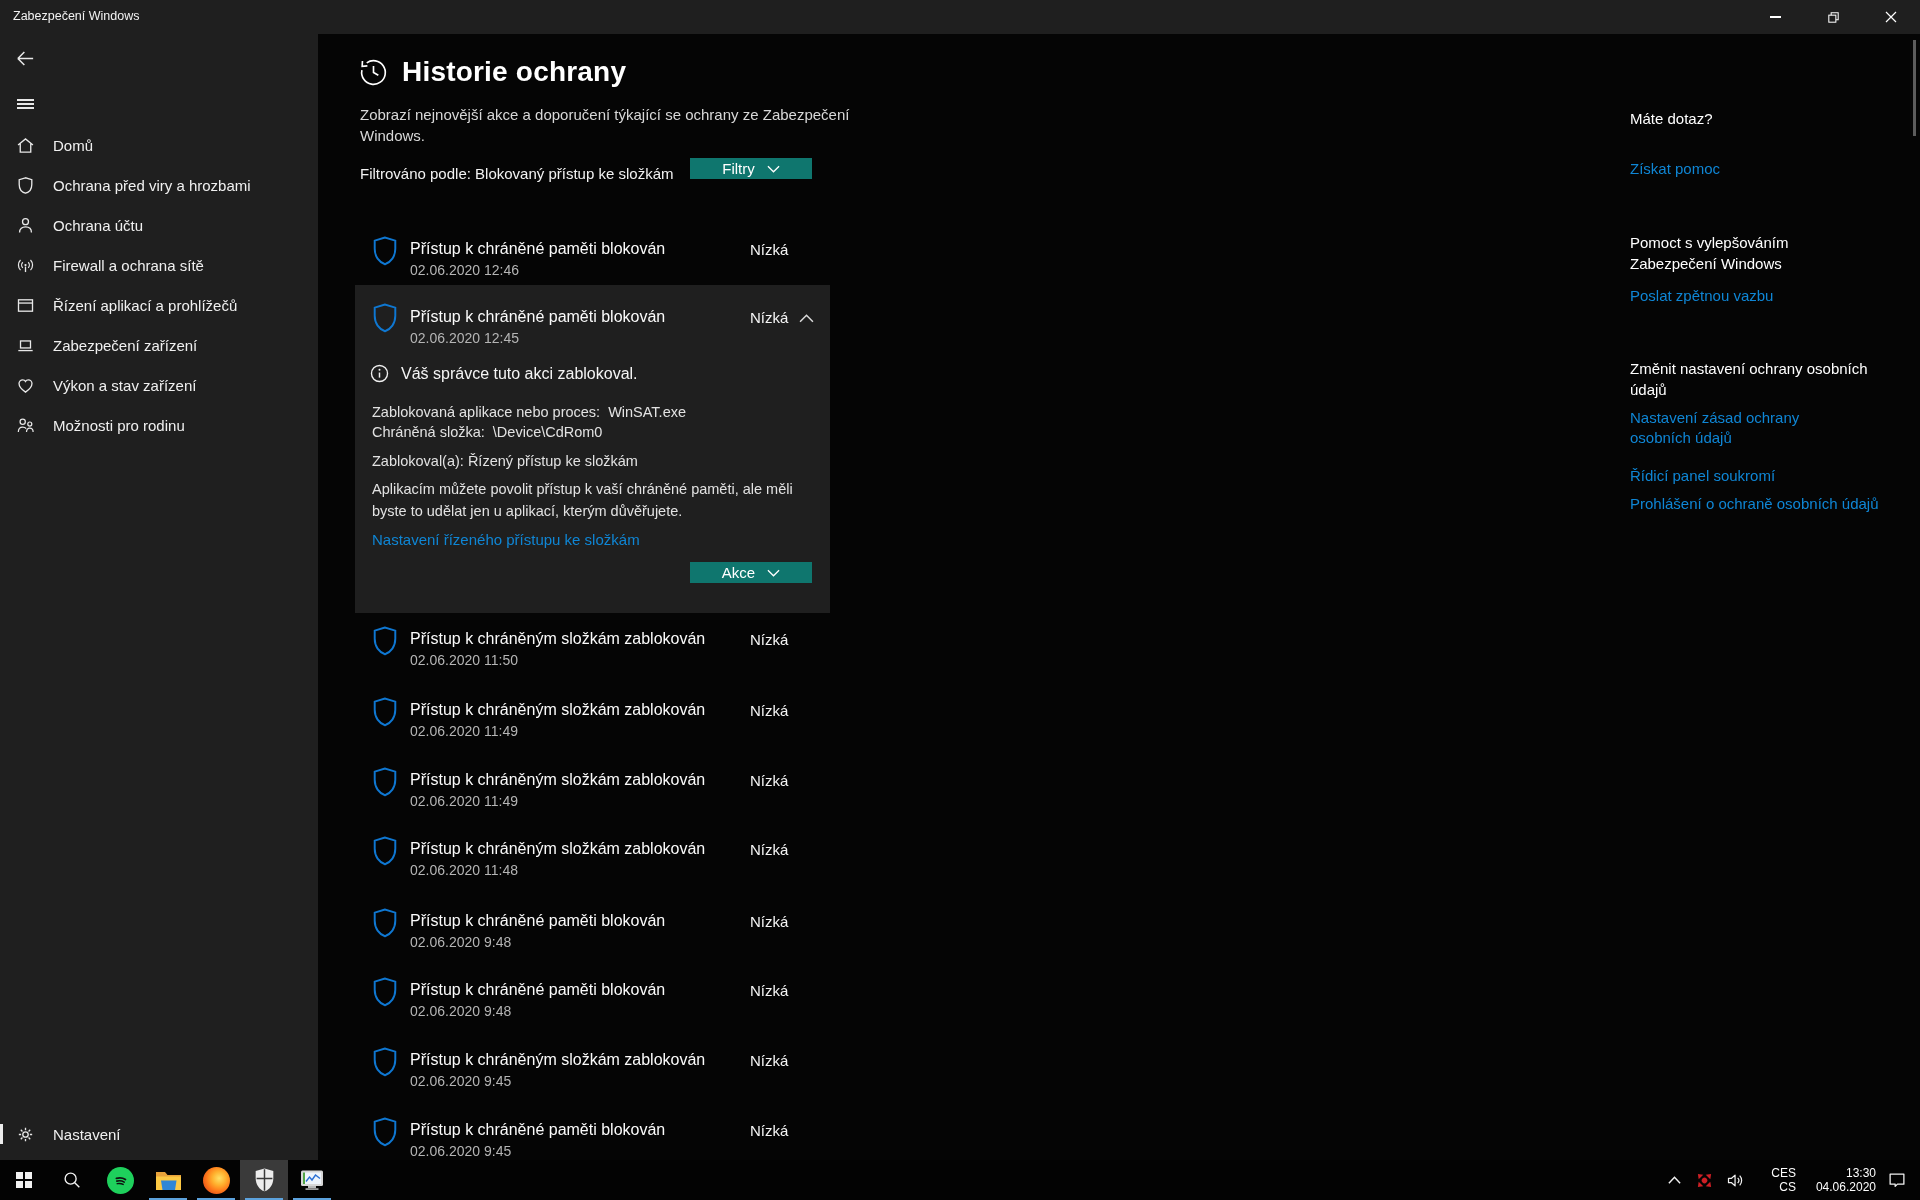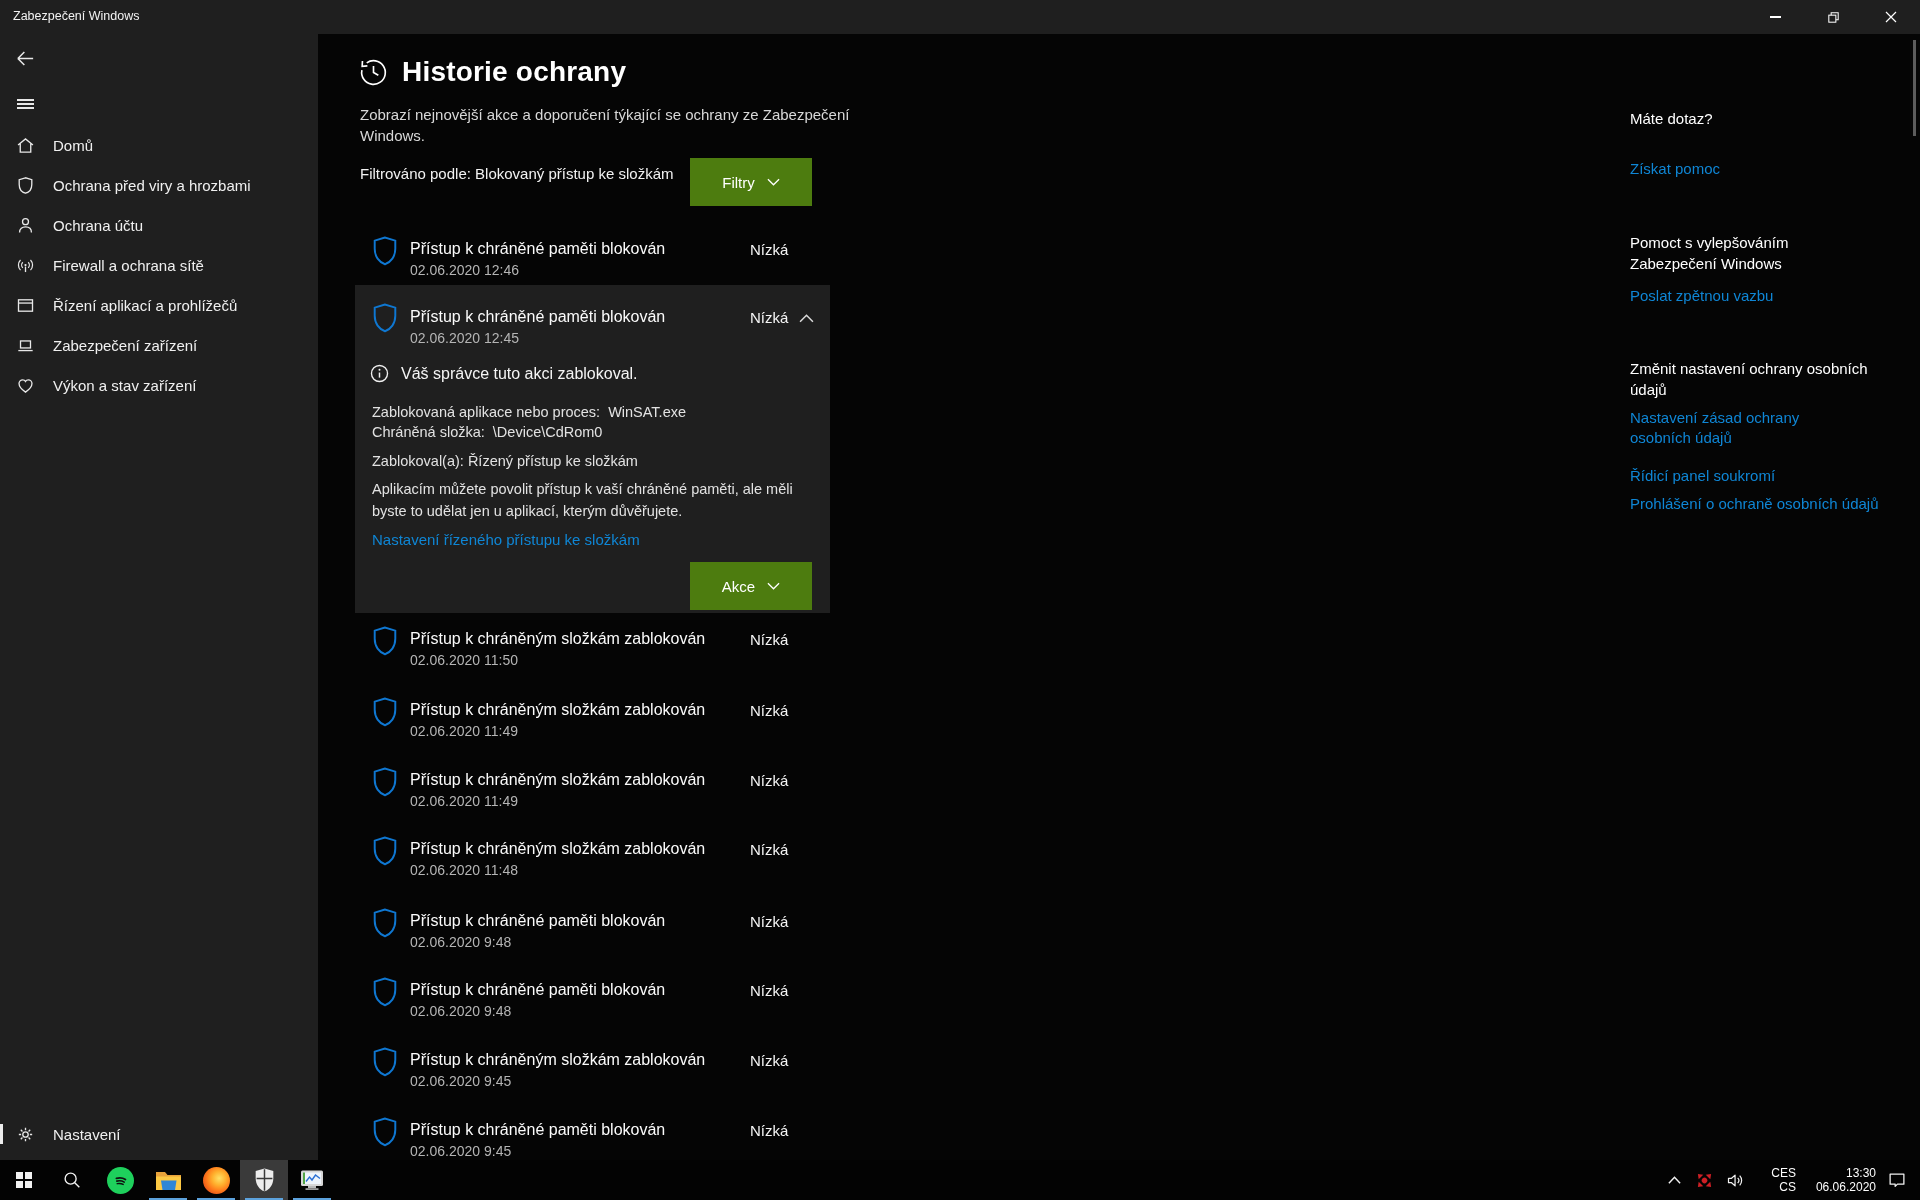--- a/index.html
+++ b/index.html
@@ -23,21 +23,21 @@
   .nav-icon{width:21px;height:21px;flex:none}
   .settings-item{position:absolute;left:0;right:0;bottom:6px;height:40px;display:flex;align-items:center;padding-left:15px;gap:17px;font-size:15px;color:#f0f0f0}
   .focus-bar{position:absolute;left:0;top:10px;width:3px;height:20px;background:#ededed}
 
   
   .main{position:absolute;left:318px;top:34px;right:0;bottom:40px;background:#050505}
   .page-header{position:absolute;left:40px;top:22px;display:flex;align-items:center;gap:13px}
   .page-title{font-size:28px;font-weight:700;color:#fff;letter-spacing:.2px}
   .page-desc{position:absolute;left:42px;top:70px;width:500px;font-size:15px;line-height:21px;color:#d8d8d8}
   .filter-label{position:absolute;left:42px;top:131px;font-size:15px;color:#f2f2f2}
-  .gray-btn{background:#4d7c0f;width:122px;height:48px;display:flex;align-items:center;justify-content:center;gap:12px;font-size:15px;color:#fff;cursor:default}
+  .gray-btn{background:#0f766e;width:122px;height:21px;display:flex;align-items:center;justify-content:center;gap:12px;font-size:15px;color:#fff;cursor:default}
   .filtry-btn{position:absolute;left:372px;top:124px}
 
   
   .event-row{position:absolute;left:37px;width:475px;height:62px}
   .row-shield{position:absolute;left:17px;top:5px}
   .row-title{position:absolute;left:55px;top:10px;font-size:16px;color:#fbfbfb;white-space:nowrap}
   .row-date{position:absolute;left:55px;top:32px;font-size:14px;color:#b5b5b5}
   .row-sev{position:absolute;left:395px;top:11px;font-size:15px;color:#f5f5f5}
 
   
@@ -155,20 +155,29 @@
         <path d="M3.8 17.8 H20.2" stroke="#e8e8e8" stroke-width="1.5"></path>
       </svg>
       <span>Zabezpečení zařízení</span>
     </div>
     <div class="nav-item">
       <svg class="nav-icon" viewBox="0 0 24 24">
         <path d="M12 19.6 C12 19.6 4.6 14.6 4.6 9.8 C4.6 7.4 6.5 5.5 8.8 5.5 C10.2 5.5 11.4 6.2 12 7.3 C12.6 6.2 13.8 5.5 15.2 5.5 C17.5 5.5 19.4 7.4 19.4 9.8 C19.4 14.6 12 19.6 12 19.6 Z" fill="none" stroke="#e8e8e8" stroke-width="1.5"></path>
       </svg>
       <span>Výkon a stav zařízení</span>
     </div>
+    <div class="nav-item">
+      <svg class="nav-icon" viewBox="0 0 24 24">
+        <circle cx="8.8" cy="7.6" r="3" fill="none" stroke="#e8e8e8" stroke-width="1.4"></circle>
+        <path d="M3.8 19.5 C3.8 15.6 6 13.8 8.8 13.8 C10.5 13.8 11.9 14.4 12.8 15.6" fill="none" stroke="#e8e8e8" stroke-width="1.4"></path>
+        <circle cx="16.9" cy="10.3" r="2.3" fill="none" stroke="#e8e8e8" stroke-width="1.4"></circle>
+        <path d="M13.1 19.5 C13.3 16.4 14.8 15 16.9 15 C19 15 20.7 16.6 20.7 19.5" fill="none" stroke="#e8e8e8" stroke-width="1.4"></path>
+      </svg>
+      <span>Možnosti pro rodinu</span>
+    </div>
   </div>
 
   <div class="settings-item">
     <div class="focus-bar"></div>
     <svg class="nav-icon" viewBox="0 0 24 24">
       <circle cx="12" cy="12" r="3.1" fill="none" stroke="#e8e8e8" stroke-width="1.5"></circle>
       <path d="M12 4.4 V7 M12 17 V19.6 M4.4 12 H7 M17 12 H19.6 M6.6 6.6 L8.5 8.5 M15.5 15.5 L17.4 17.4 M6.6 17.4 L8.5 15.5 M15.5 8.5 L17.4 6.6" stroke="#e8e8e8" stroke-width="1.5"></path>
     </svg>
     <span>Nastavení</span>
   </div>
@@ -399,19 +408,19 @@
       <path d="M4 9.5 H7.5 L11.5 5.8 V18.2 L7.5 14.5 H4 Z" fill="none" stroke="#f2f2f2" stroke-width="1.4" stroke-linejoin="round"></path>
       <path d="M14.5 9 A4.3 4.3 0 0 1 14.5 15" fill="none" stroke="#f2f2f2" stroke-width="1.4"></path>
       <path d="M16.8 6.5 A8 8 0 0 1 16.8 17.5" fill="none" stroke="#f2f2f2" stroke-width="1.4"></path>
     </svg>
     <div class="tray-txt mr8" style="width:40px">
       <div>CES</div>
       <div>CS</div>
     </div>
     <div class="tray-txt mr10" style="width:72px">
       <div>13:30</div>
-      <div>06.06.2020</div>
+      <div>04.06.2020</div>
     </div>
     <svg class="mr12" width="22" height="22" viewBox="0 0 24 24">
       <path d="M4.5 5.5 H19.5 V16.5 H12.5 L10 19 V16.5 H4.5 Z" fill="none" stroke="#f2f2f2" stroke-width="1.4" stroke-linejoin="round"></path>
     </svg>
   </div>
 </div>
 
 </body></html>

